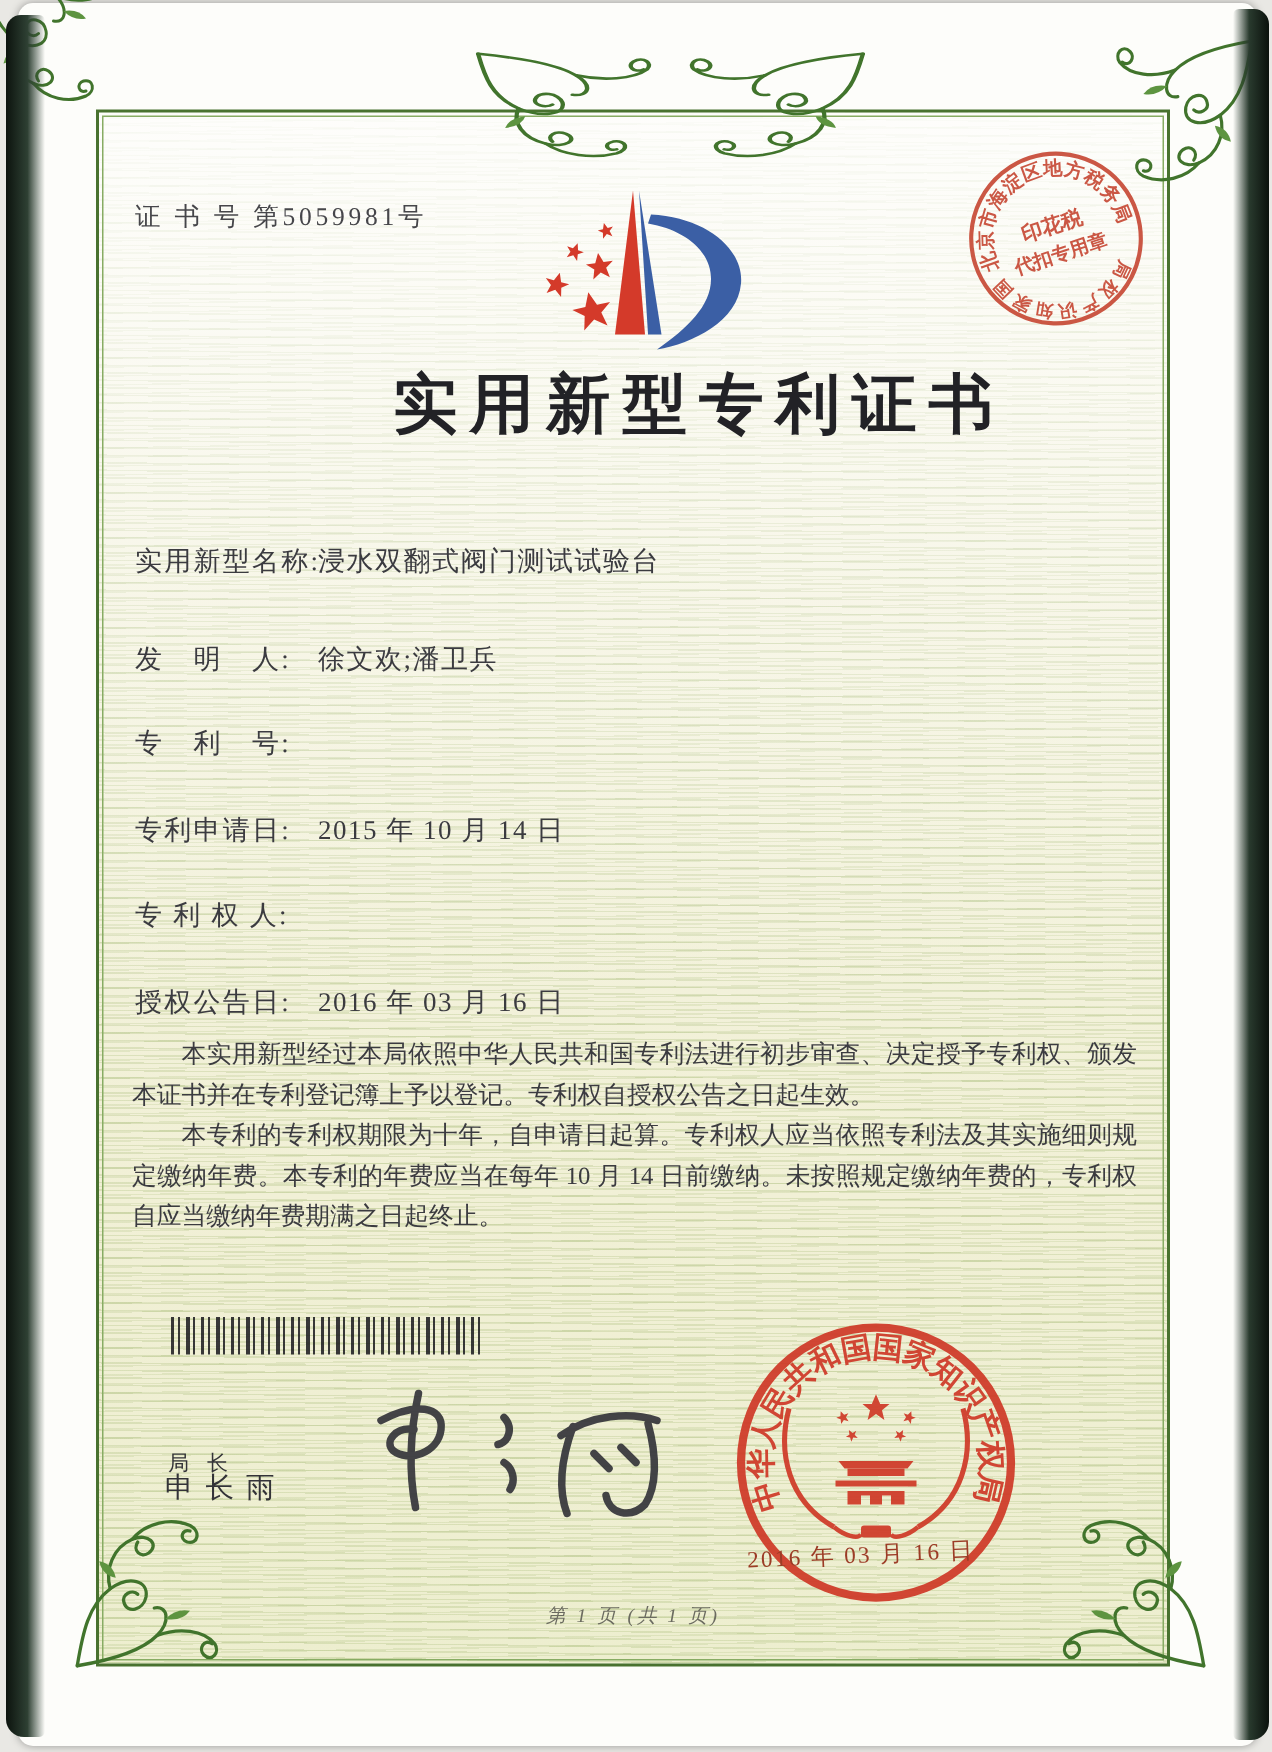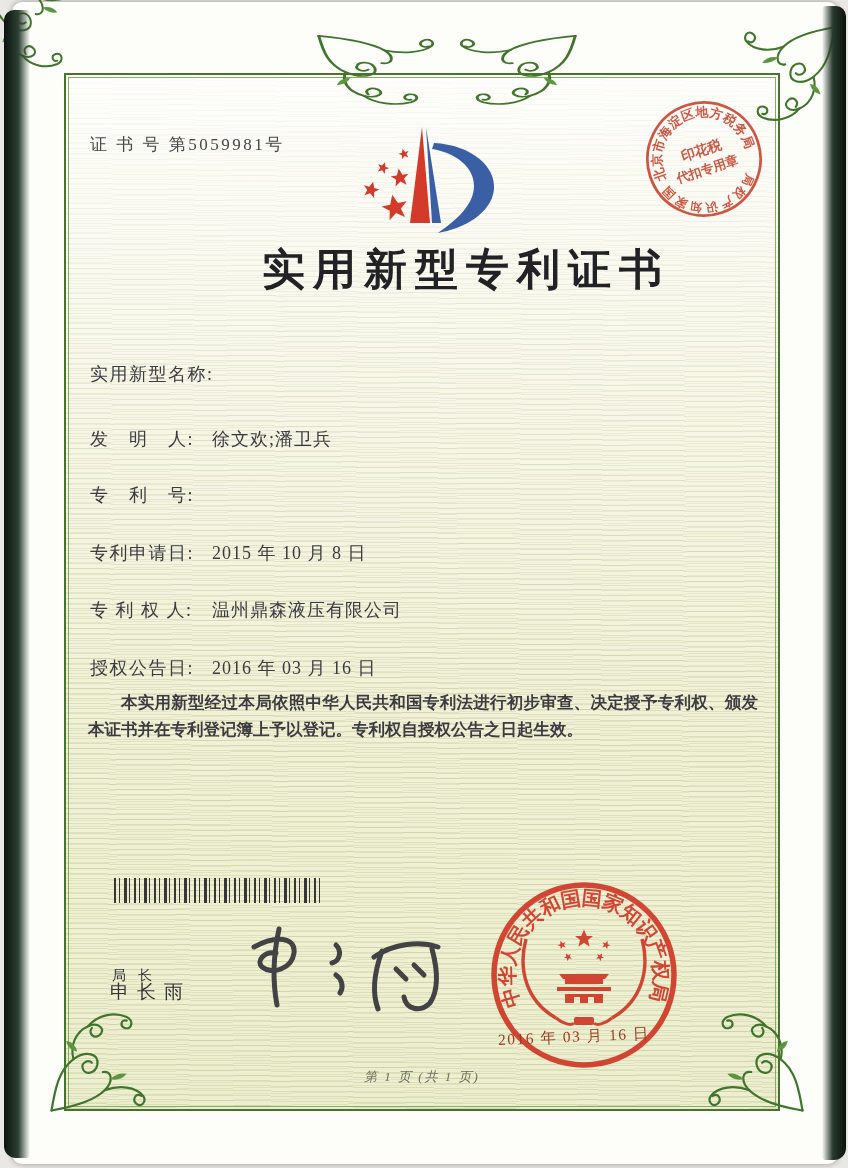--- a/index.html
+++ b/index.html
@@ -53,21 +53,21 @@
   }
   .rows{position:absolute;left:24px;top:0;width:680px;}
   .row{position:absolute;left:0;display:flex;font-size:18px;color:#3b3b40;white-space:nowrap;}
   .row .lbl{display:inline-block;width:122px;letter-spacing:1.5px;flex:none;}
   .row .val{letter-spacing:1px;}
   .r0{top:287px}.r1{top:352px}.r2{top:408px}.r3{top:466px}.r4{top:523px}.r5{top:581px}
   .paras{
     position:absolute;left:22px;top:614px;width:670px;
     font-size:16.5px;line-height:27px;color:#3b3b40;text-align:justify;
   }
-  .paras p{margin:0;text-indent:2em;font-weight:bold;}
+  .paras p{margin:0;text-indent:2em;}
   .barcode{
     position:absolute;left:48px;top:803px;width:206px;height:25px;
     background:repeating-linear-gradient(90deg,#17171c 0 2px,rgba(0,0,0,0) 2px 5px,#17171c 5px 6px,rgba(0,0,0,0) 6px 10px,#17171c 10px 13px,rgba(0,0,0,0) 13px 15px,#17171c 15px 16px,rgba(0,0,0,0) 16px 20px);
     opacity:.85;
   }
   .signer-title{position:absolute;left:46px;top:892px;font-size:14px;letter-spacing:12px;color:#333338;}
   .signer-name{position:absolute;left:44px;top:904px;font-size:19px;letter-spacing:8px;color:#333338;font-family:Liberation Serif, serif;}
   .signature{position:absolute;left:158px;top:842px;width:235px;height:105px;}
   .office-seal{position:absolute;left:420px;top:802px;width:196px;height:196px;opacity:.93;}
   .seal-date{
@@ -185,44 +185,45 @@
       <text font-size="11" fill="#c74a36" font-weight="bold">
         <textPath href="#taxBot" startOffset="8" textLength="92" class="reverse-text">局权产识知家国</textPath>
       </text>
       <text x="60" y="56" text-anchor="middle" font-size="13" fill="#c74a36" font-weight="bold">印花税</text>
       <text x="60" y="74" text-anchor="middle" font-size="12" fill="#c74a36" font-weight="bold">代扣专用章</text>
     </svg>
 
     <div class="rows">
       <div class="row r0">
         <span class="lbl">实用新型名称:</span>
+        <span class="val">浸水双翻式阀门测试试验台</span>
       </div>
       <div class="row r1">
         <span class="lbl">发　明　人:</span>
         <span class="val">徐文欢;潘卫兵</span>
       </div>
       <div class="row r2">
         <span class="lbl">专　利　号:</span>
       </div>
       <div class="row r3">
         <span class="lbl">专利申请日:</span>
-        <span class="val">2015 年 10 月 8 日</span>
+        <span class="val">2015 年 10 月 14 日</span>
       </div>
       <div class="row r4">
         <span class="lbl">专 利 权 人:</span>
-        <span class="val">温州鼎森液压有限公司</span>
       </div>
       <div class="row r5">
         <span class="lbl">授权公告日:</span>
         <span class="val">2016 年 03 月 16 日</span>
       </div>
     </div>
 
     <div class="paras">
       <p>本实用新型经过本局依照中华人民共和国专利法进行初步审查、决定授予专利权、颁发本证书并在专利登记簿上予以登记。专利权自授权公告之日起生效。</p>
+      <p>本专利的专利权期限为十年，自申请日起算。专利权人应当依照专利法及其实施细则规定缴纳年费。本专利的年费应当在每年 10 月 14 日前缴纳。未按照规定缴纳年费的，专利权自应当缴纳年费期满之日起终止。</p>
     </div>
 
     <div class="barcode"></div>
 
     <div class="signer-title">局长</div>
     <div class="signer-name">申长雨</div>
 
     <svg class="signature" viewBox="0 0 235 105">
       <g fill="none" stroke="#35353a" stroke-width="5" stroke-linecap="round" opacity="0.92">
         <path d="M55,12 C50,35 48,62 53,88"></path>

